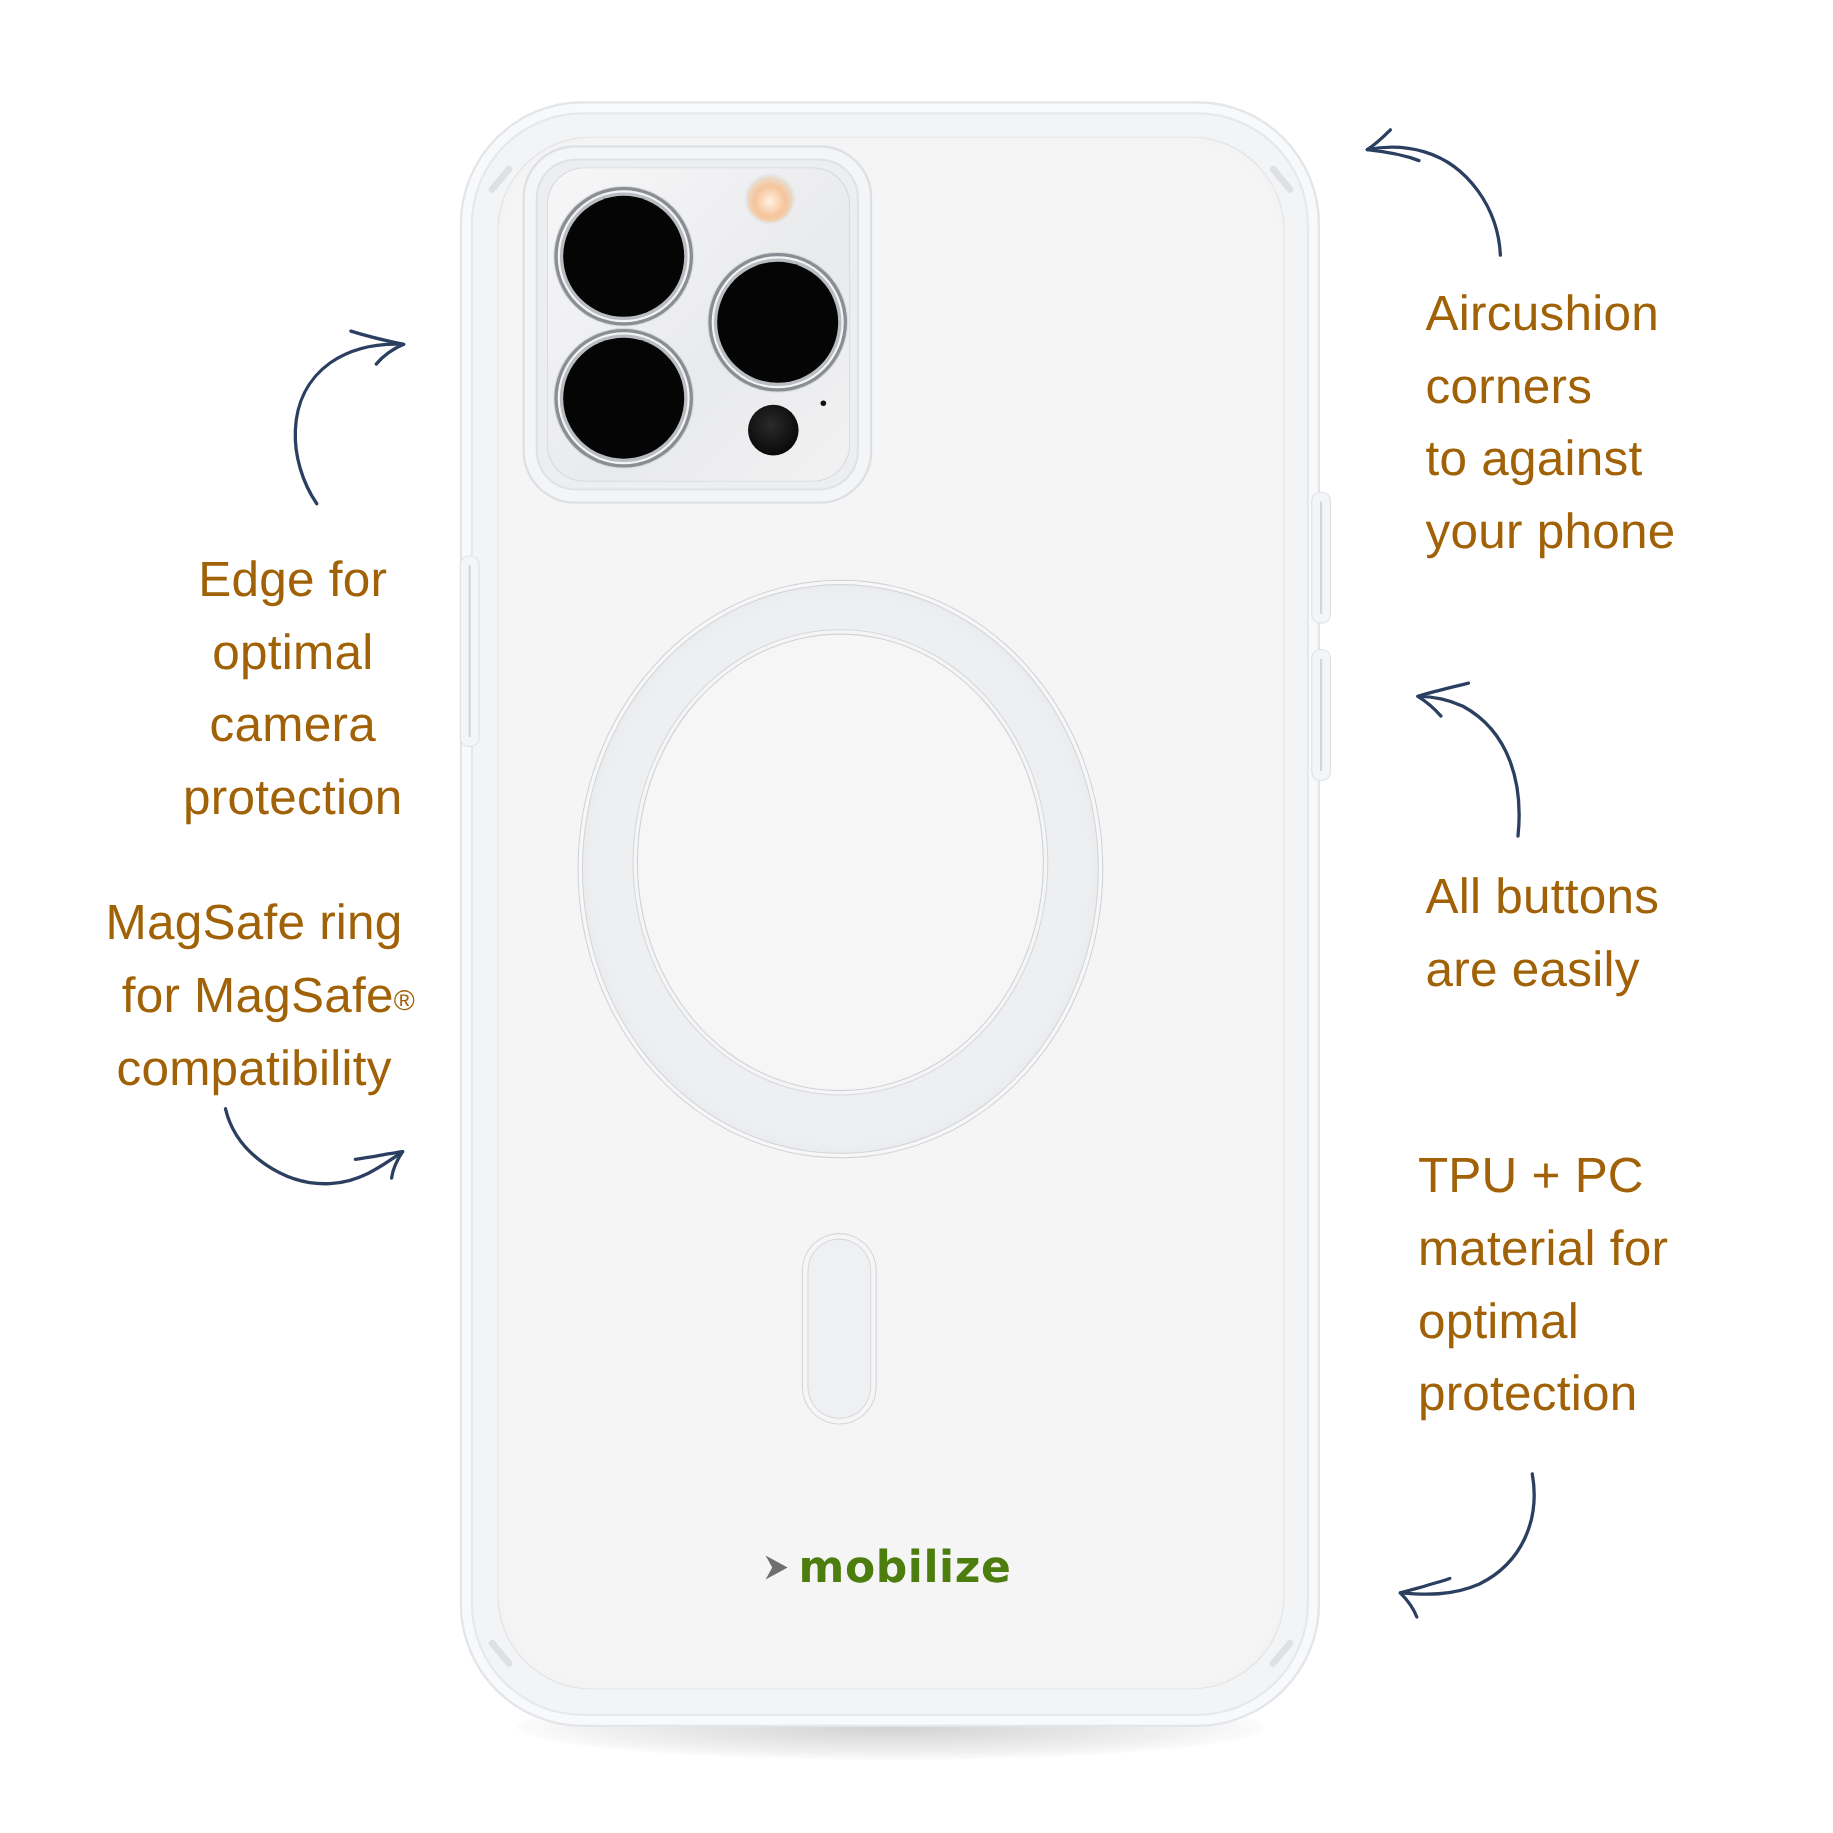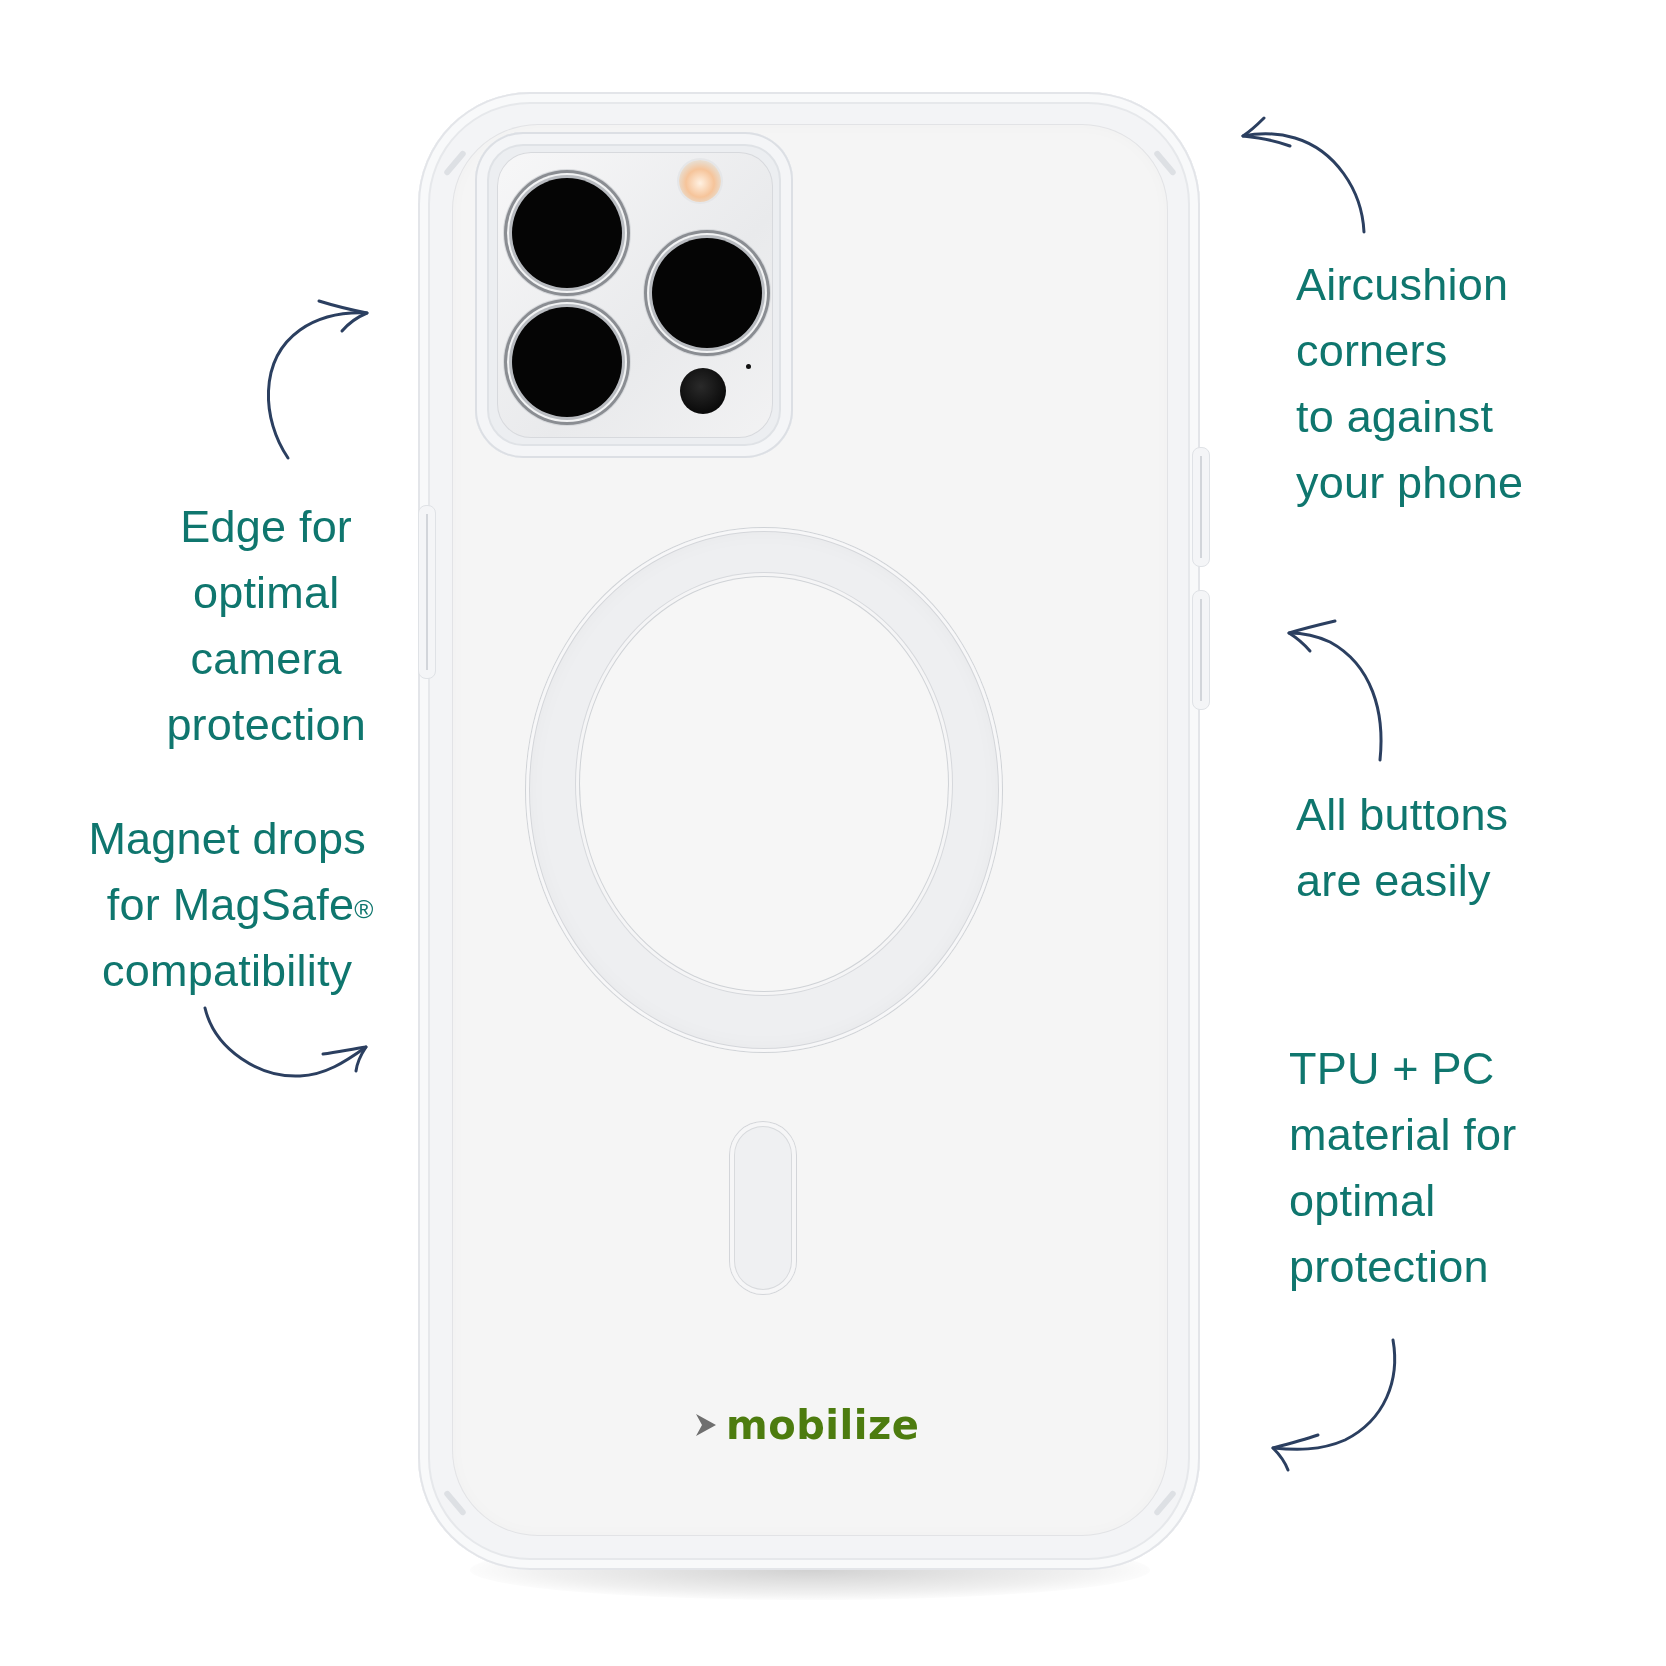--- a/index.html
+++ b/index.html
@@ -1,21 +1,21 @@
 <!DOCTYPE html>
 <html><head>
 <meta charset="utf-8">
 <style>
   html, body { margin:0; padding:0; background:#ffffff; }
   body { width:1666px; height:1666px; position:relative; overflow:hidden;
          font-family:"Liberation Sans", "DejaVu Sans", sans-serif; }
   .canvas { position:absolute; left:0; top:0; width:1666px; height:1666px; }
 
   
-  .callout { position:absolute; color:#0f766e; font-size:45px; line-height:66px;
+  .callout { position:absolute; color:#a16207; font-size:45px; line-height:66px;
              font-weight:300; letter-spacing:0.2px; white-space:nowrap; }
   .callout .line { display:block; }
   .callout.left { text-align:center;margin-top:16px; }
   .callout.right { text-align:left; }
   .callout sup { font-size:26px; vertical-align:top; position:relative; top:4px; }
 
   
   .arrow { position:absolute; overflow:visible; }
   .arrow path { fill:none; stroke:#2b3f60; stroke-width:3; stroke-linecap:round; stroke-linejoin:round; }
 
@@ -101,21 +101,21 @@
   </div>
 
   <div class="callout left" style="right:1300px;top:478px;">
     <span class="line">Edge for</span>
     <span class="line">optimal</span>
     <span class="line">camera</span>
     <span class="line">protection</span>
   </div>
 
   <div class="callout left" style="right:1300px;top:790px;">
-    <span class="line">Magnet drops</span>
+    <span class="line">MagSafe ring</span>
     <span class="line" style="margin-right:-26px;">
       <span>for MagSafe</span><sup>®</sup>
     </span>
     <span class="line">compatibility</span>
   </div>
 
   <div class="callout right" style="left:1296px;top:252px;">
     <span class="line">Aircushion</span>
     <span class="line">corners</span>
     <span class="line">to against</span>

